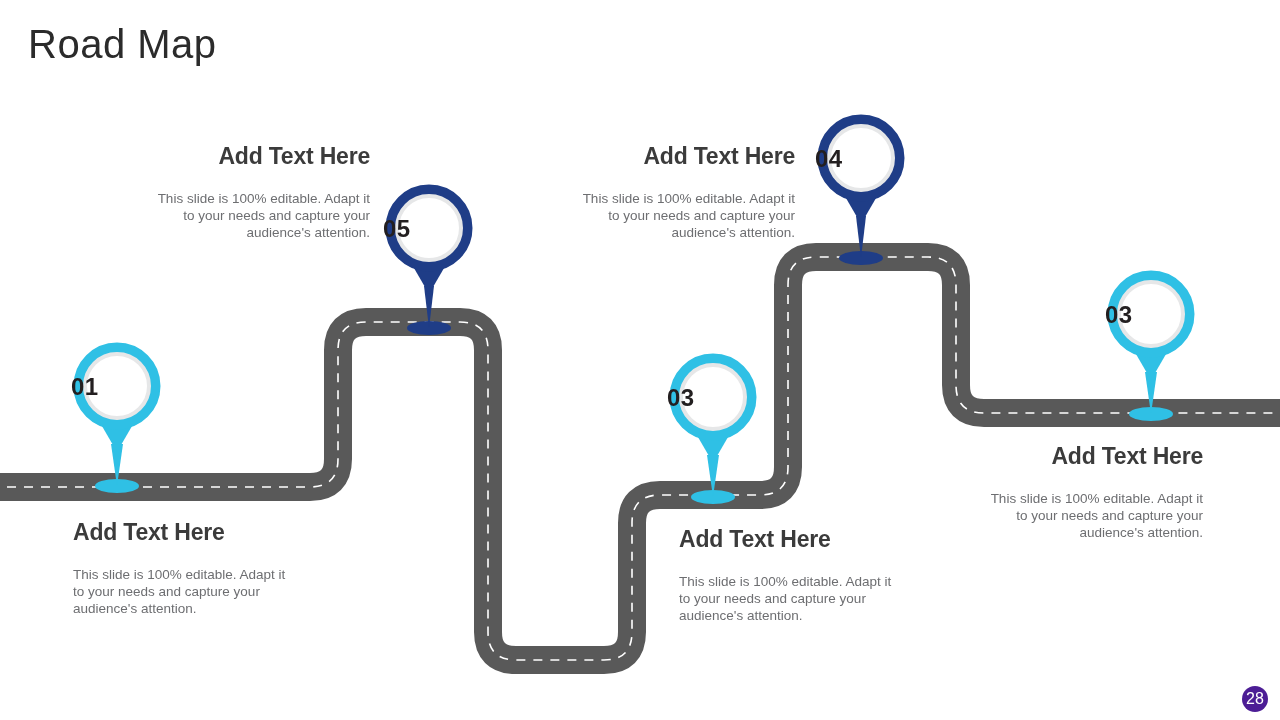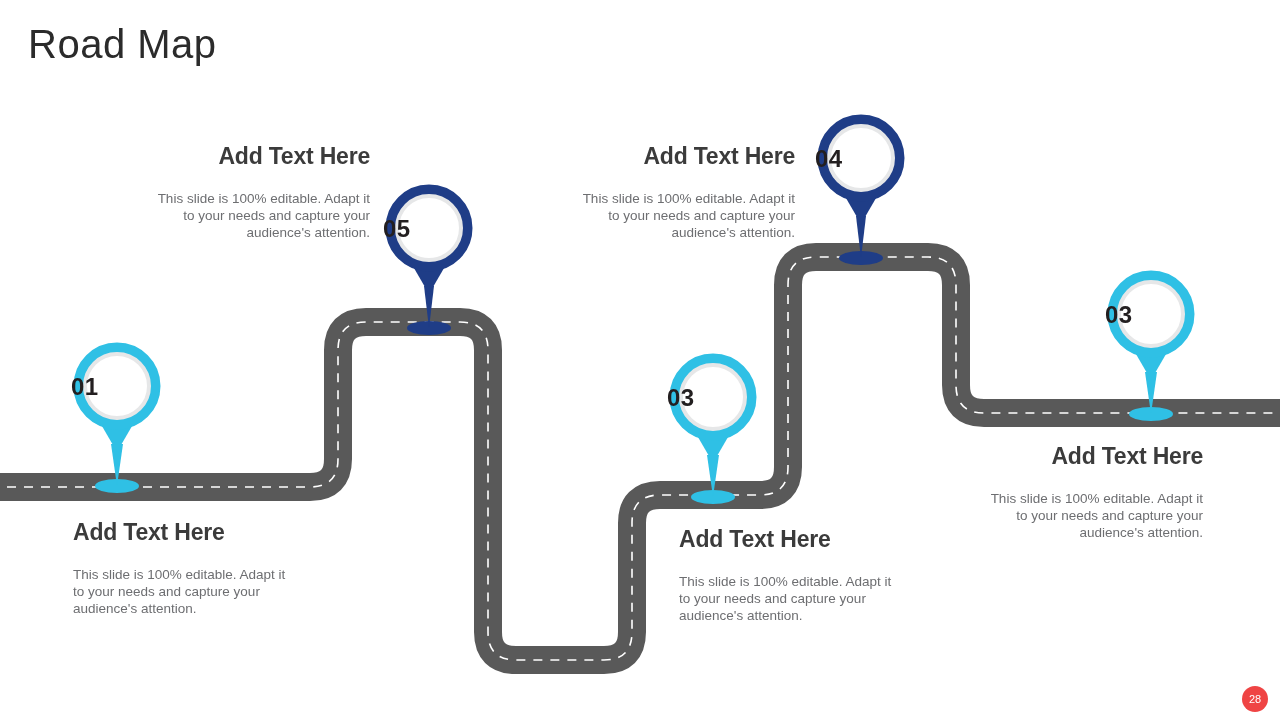--- a/index.html
+++ b/index.html
@@ -77,23 +77,23 @@
   .align-right { text-align: right; }
 
   
   #page-badge {
     position: absolute;
     right: 12px;
     bottom: 8px;
     width: 26px;
     height: 26px;
     border-radius: 50%;
-    background: #ef4444;
+    background: #4c1d95;
     color: #ffffff;
-    font-size: 11px;
+    font-size: 16px;
     display: flex;
     align-items: center;
     justify-content: center;
     font-family: "Liberation Sans", sans-serif;
   }
 </style>
 </head>
 <body>
 
 <div id="slide">

